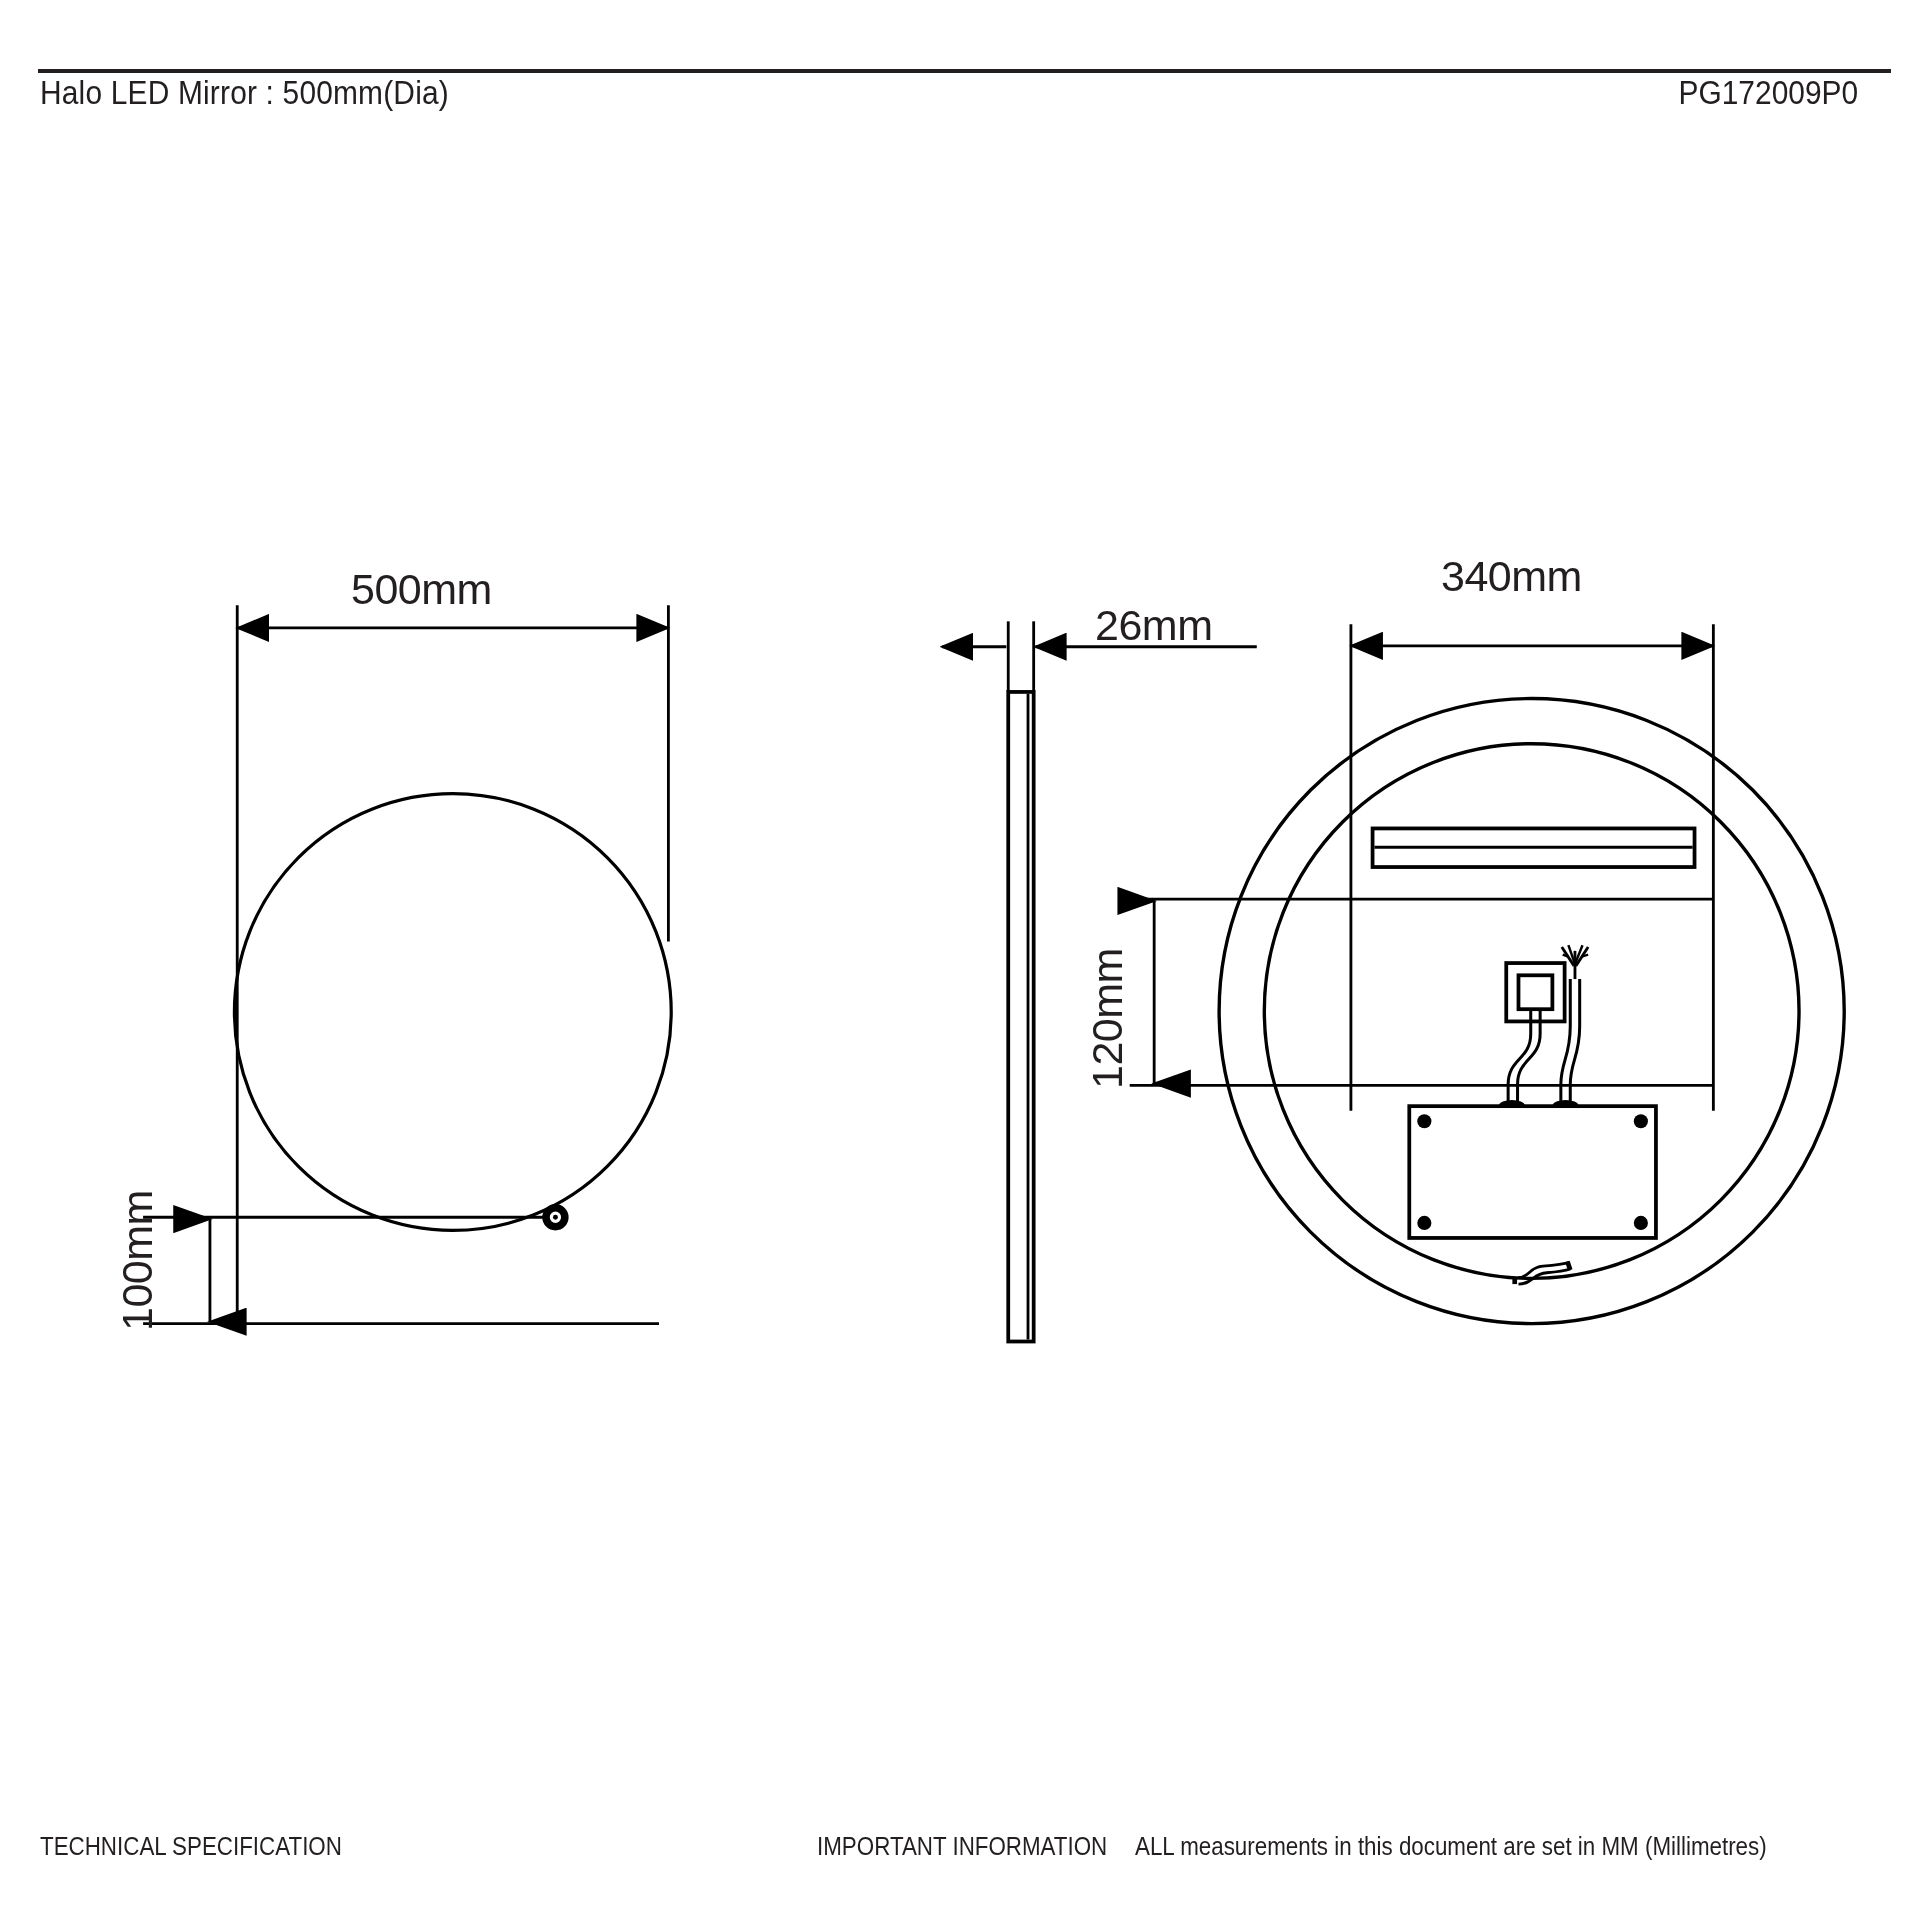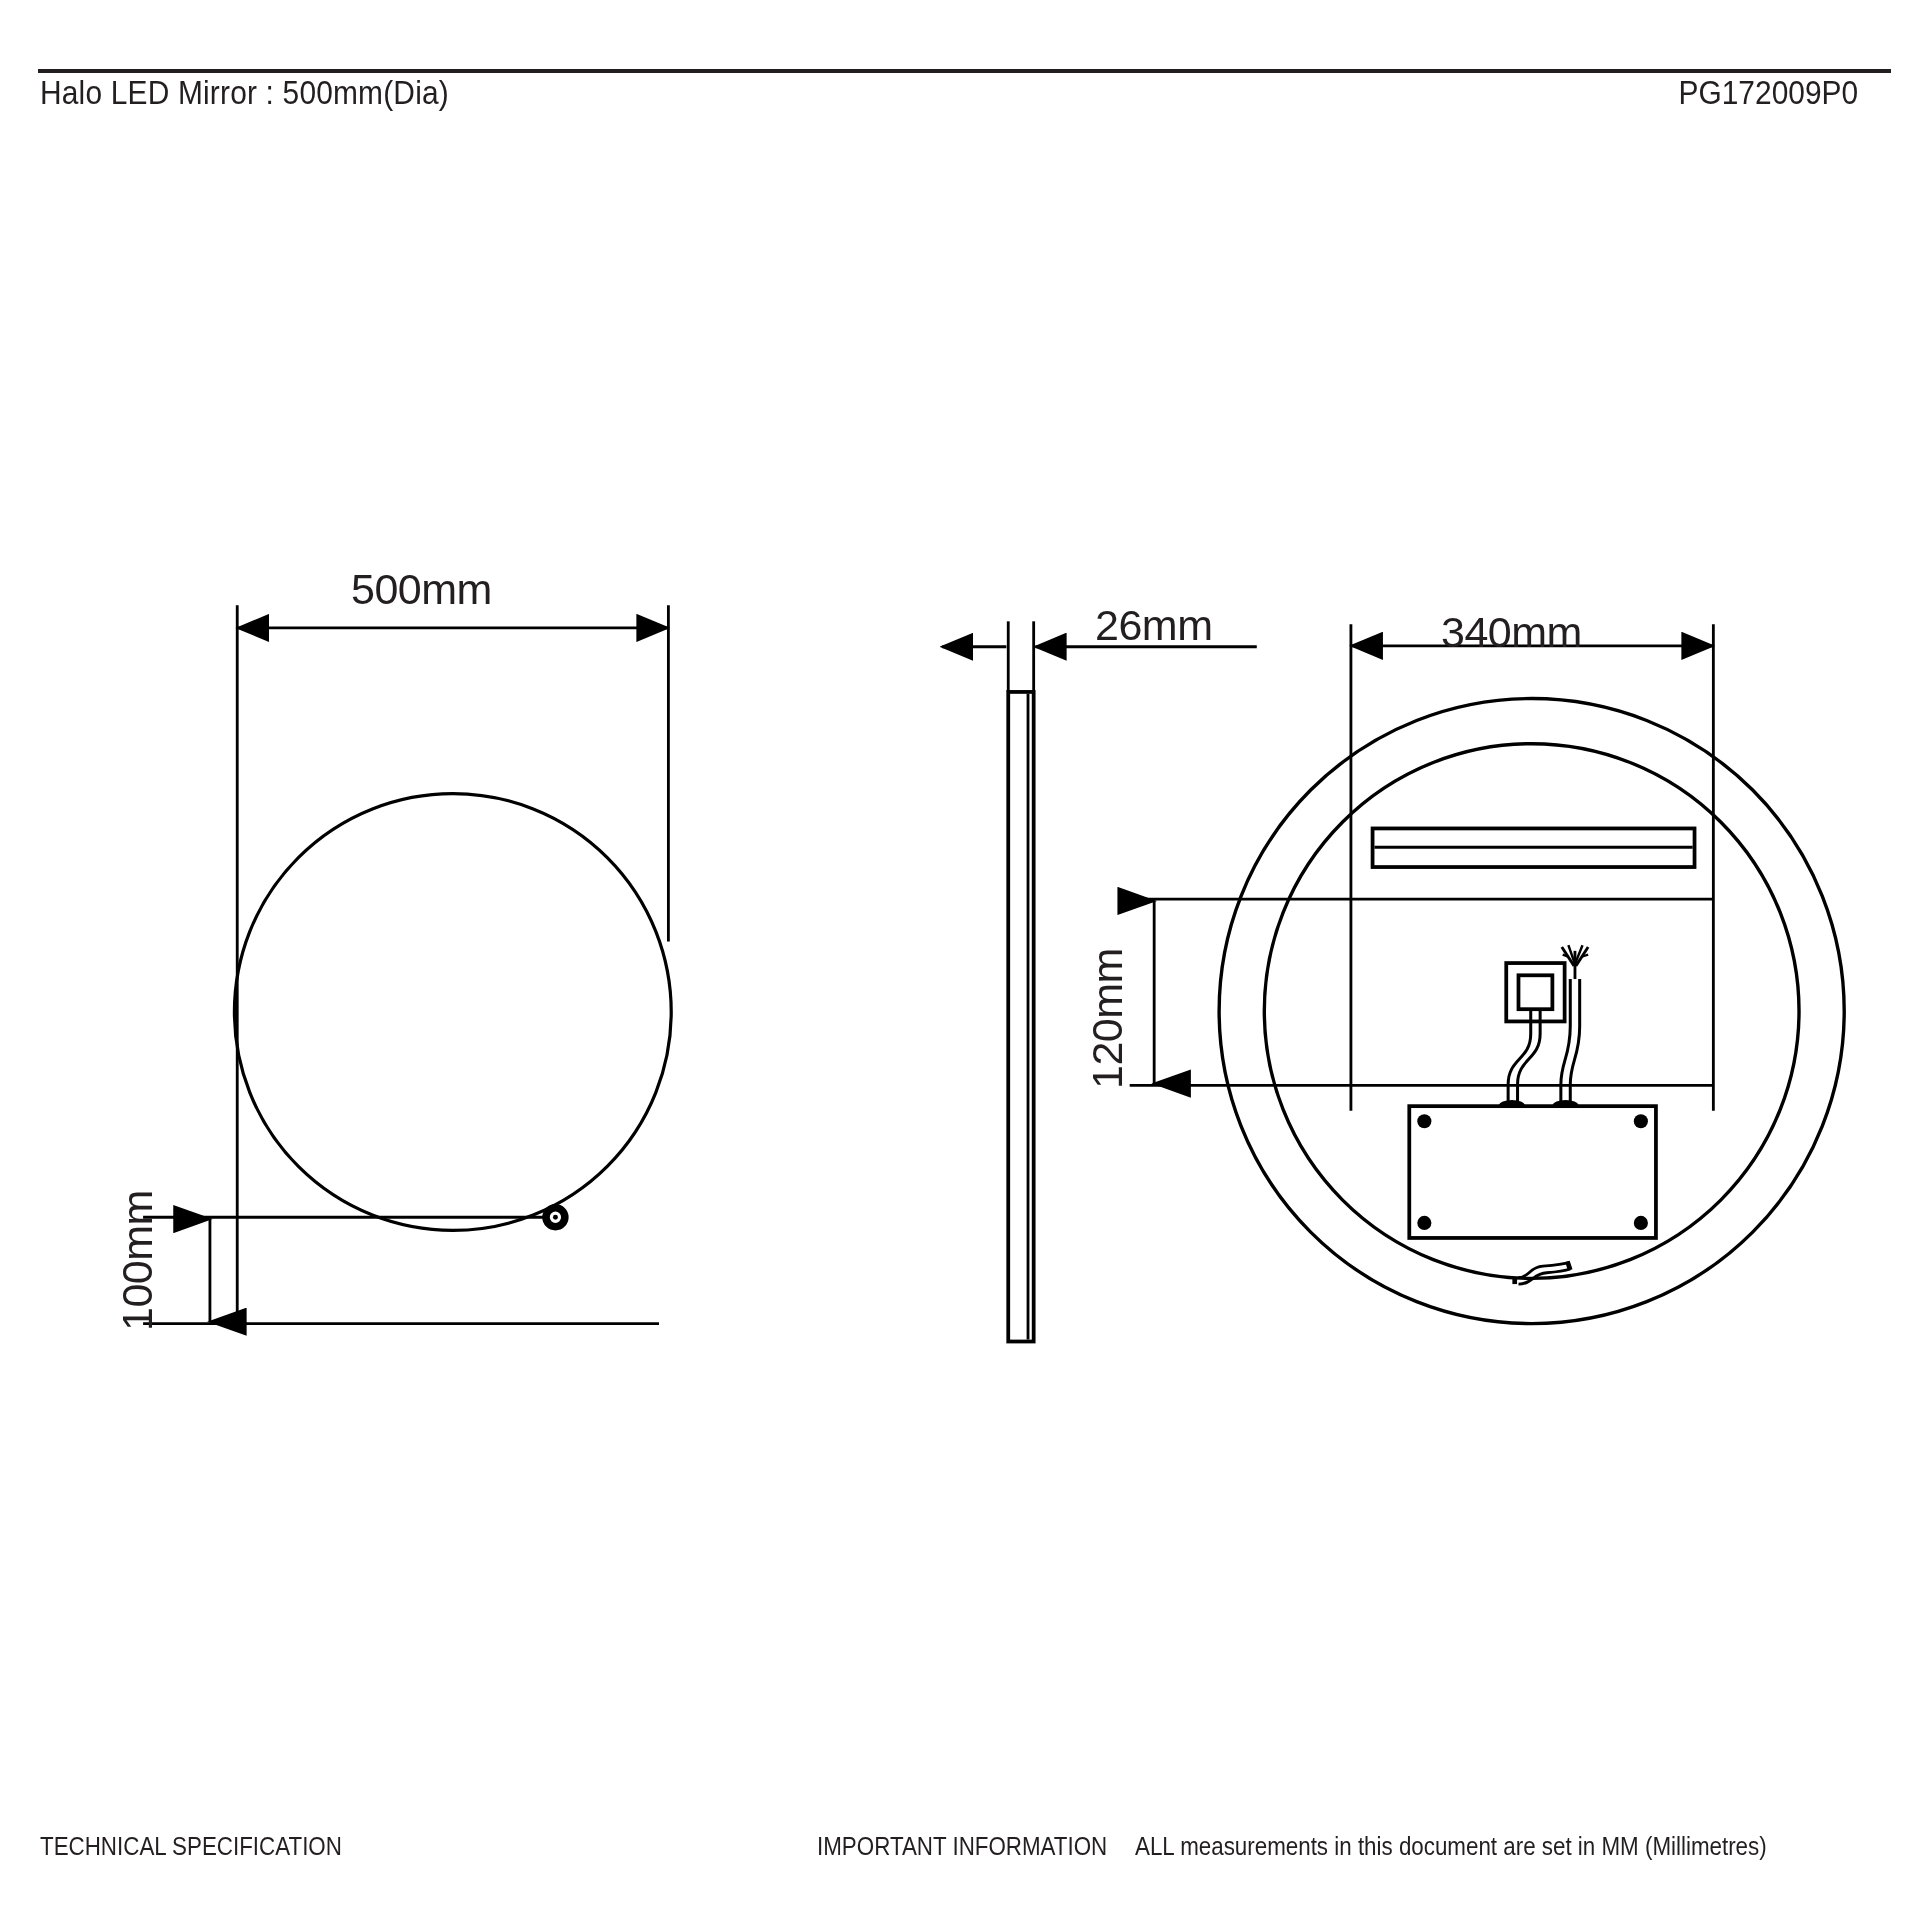--- a/index.html
+++ b/index.html
@@ -189,21 +189,21 @@
         <path d="M1613,1364 C1628,1364 1628,1353 1643,1352 C1655,1351 1662,1350 1668,1348" stroke-width="3"></path>
         <path d="M1609,1357 L1609,1364" stroke-width="5"></path>
         <path d="M1665,1340 L1668,1349" stroke-width="5"></path>
       </g>
 
     </g>
   </svg>
 
   <div class="dim-label" style="left:351px; top:565px;">500mm</div>
   <div class="dim-label" style="left:1095px; top:601px;">26mm</div>
-  <div class="dim-label" style="left:1441px; top:608px;">340mm</div>
+  <div class="dim-label" style="left:1441px; top:552px;">340mm</div>
   <div class="dim-label vert" style="left:1083px; top:1089px;">120mm</div>
   <div class="dim-label vert" style="left:113px; top:1331px;">100mm</div>
 
   <div class="footer-text" style="left:40px; top:1831px;">TECHNICAL SPECIFICATION</div>
   <div class="footer-text" style="left:817px; top:1831px;">IMPORTANT INFORMATION</div>
   <div class="footer-text" style="left:1135px; top:1831px;">ALL measurements in this document are set in MM (Millimetres)</div>
 
 </div>
 
 

